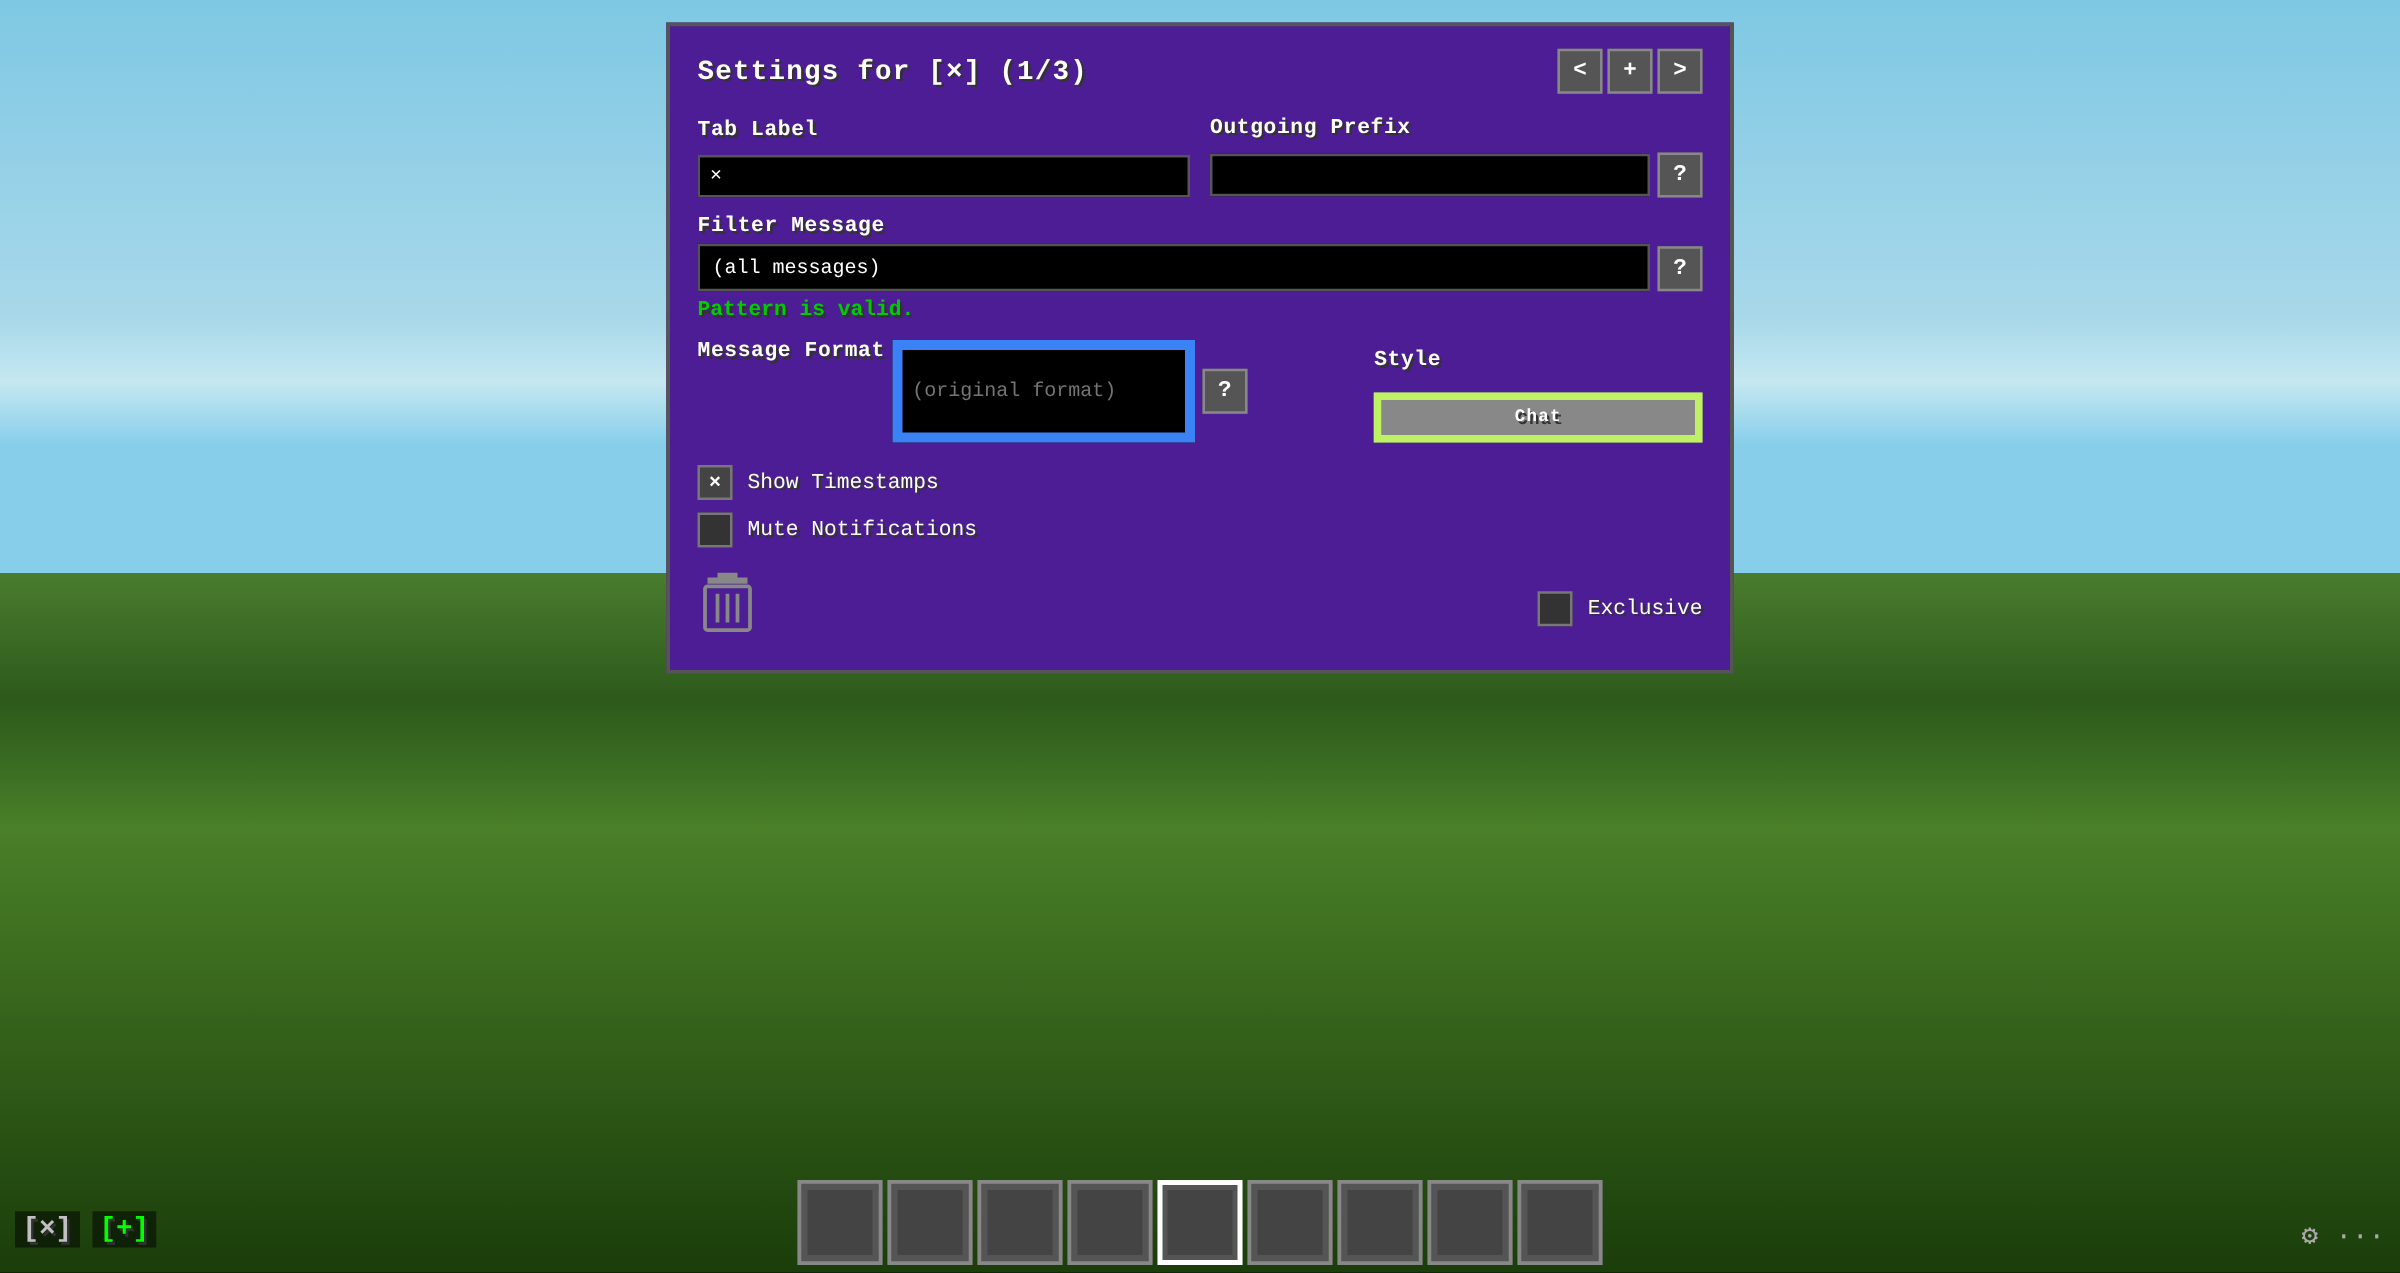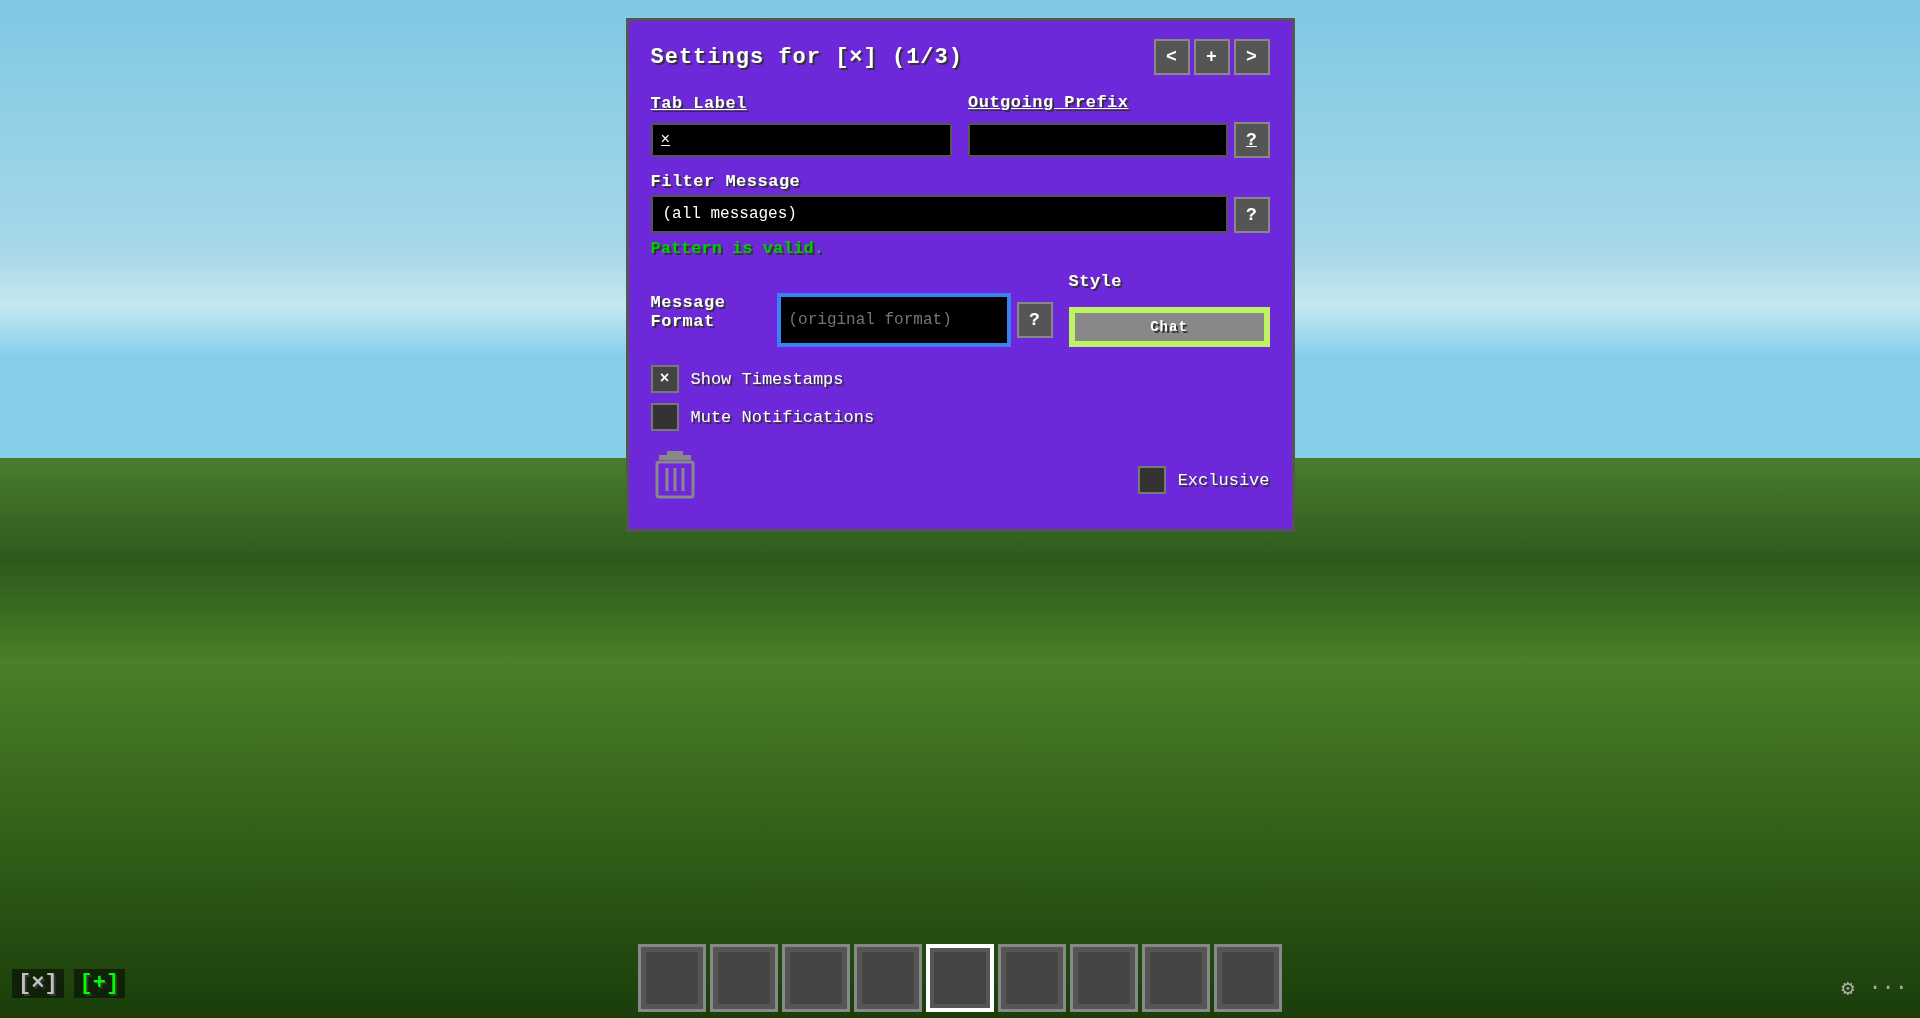--- a/index.html
+++ b/index.html
@@ -51,23 +51,23 @@
       width: 1920px;
       height: 1018px;
       display: flex;
       align-items: flex-start;
       justify-content: center;
       padding-top: 18px;
       z-index: 10;
     }
 
     .dialog {
-      background: #6d28d9;
+      background: #4c1d95;
       border: 3px solid #555;
-      width: 669px;
+      width: 854px;
       padding: 18px 22px 22px 22px;
       font-family: 'Courier New', Courier, monospace;
       color: #fff;
       image-rendering: pixelated;
     }
 
     
     .dialog-titlebar {
       display: flex;
       align-items: center;
@@ -100,22 +100,21 @@
       align-items: center;
       justify-content: center;
       font-family: 'Courier New', Courier, monospace;
     }
 
     
     .form-row {
       display: flex;
       gap: 16px;
       margin-bottom: 14px;
-      align-items: center;
-      text-decoration: underline;
+      align-items: flex-end;
     }
 
     .form-col {
       display: flex;
       flex-direction: column;
       gap: 6px;
     }
 
     .form-col.flex1 { flex: 1; }
 
@@ -213,25 +212,25 @@
 
     .format-input-row {
       display: flex;
       gap: 6px;
       align-items: center;
     }
 
     .format-input {
       flex: 1;
       background: #000;
-      border: 4px solid #3b82f6;
+      border: 8px solid #3b82f6;
       color: #aaa;
       font-family: 'Courier New', Courier, monospace;
       font-size: 16px;
-      padding: 14px 8px;
+      padding: 24px 8px;
       outline: none;
     }
 
     .style-btn {
       background: #888;
       border: 6px solid #bef264;
       color: #fff;
       font-family: 'Courier New', Courier, monospace;
       font-size: 14px;
       font-weight: bold;

